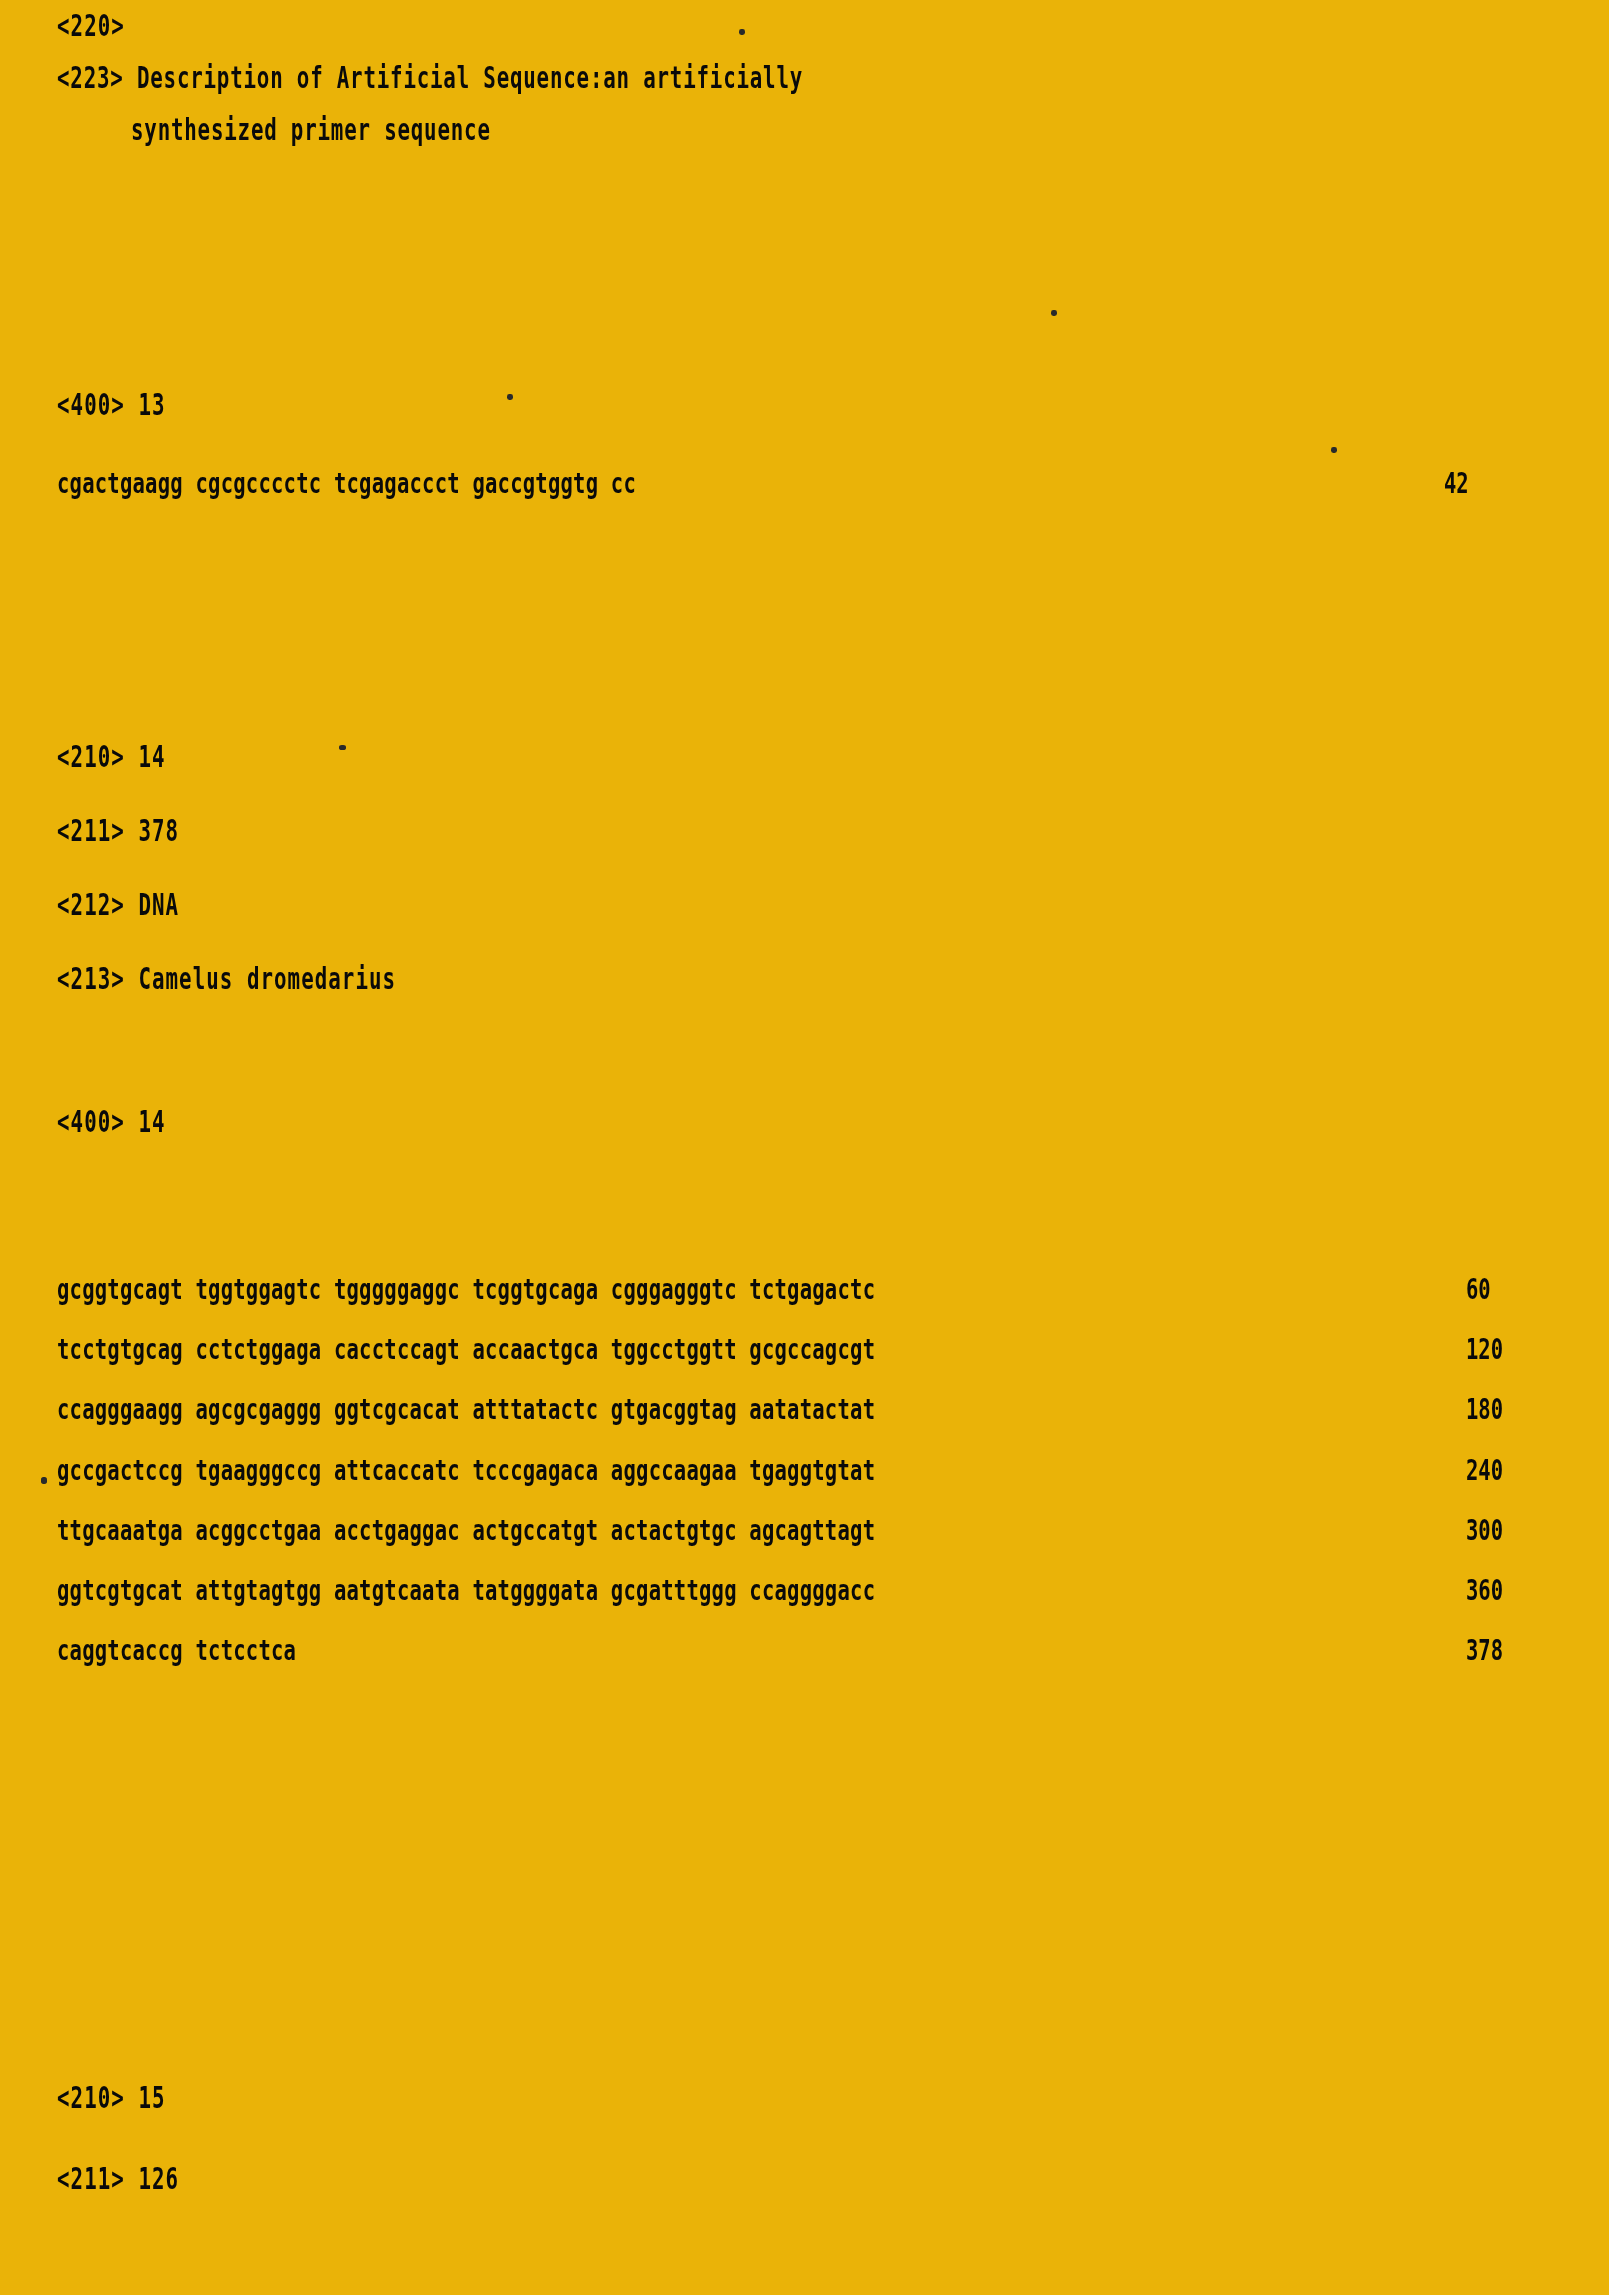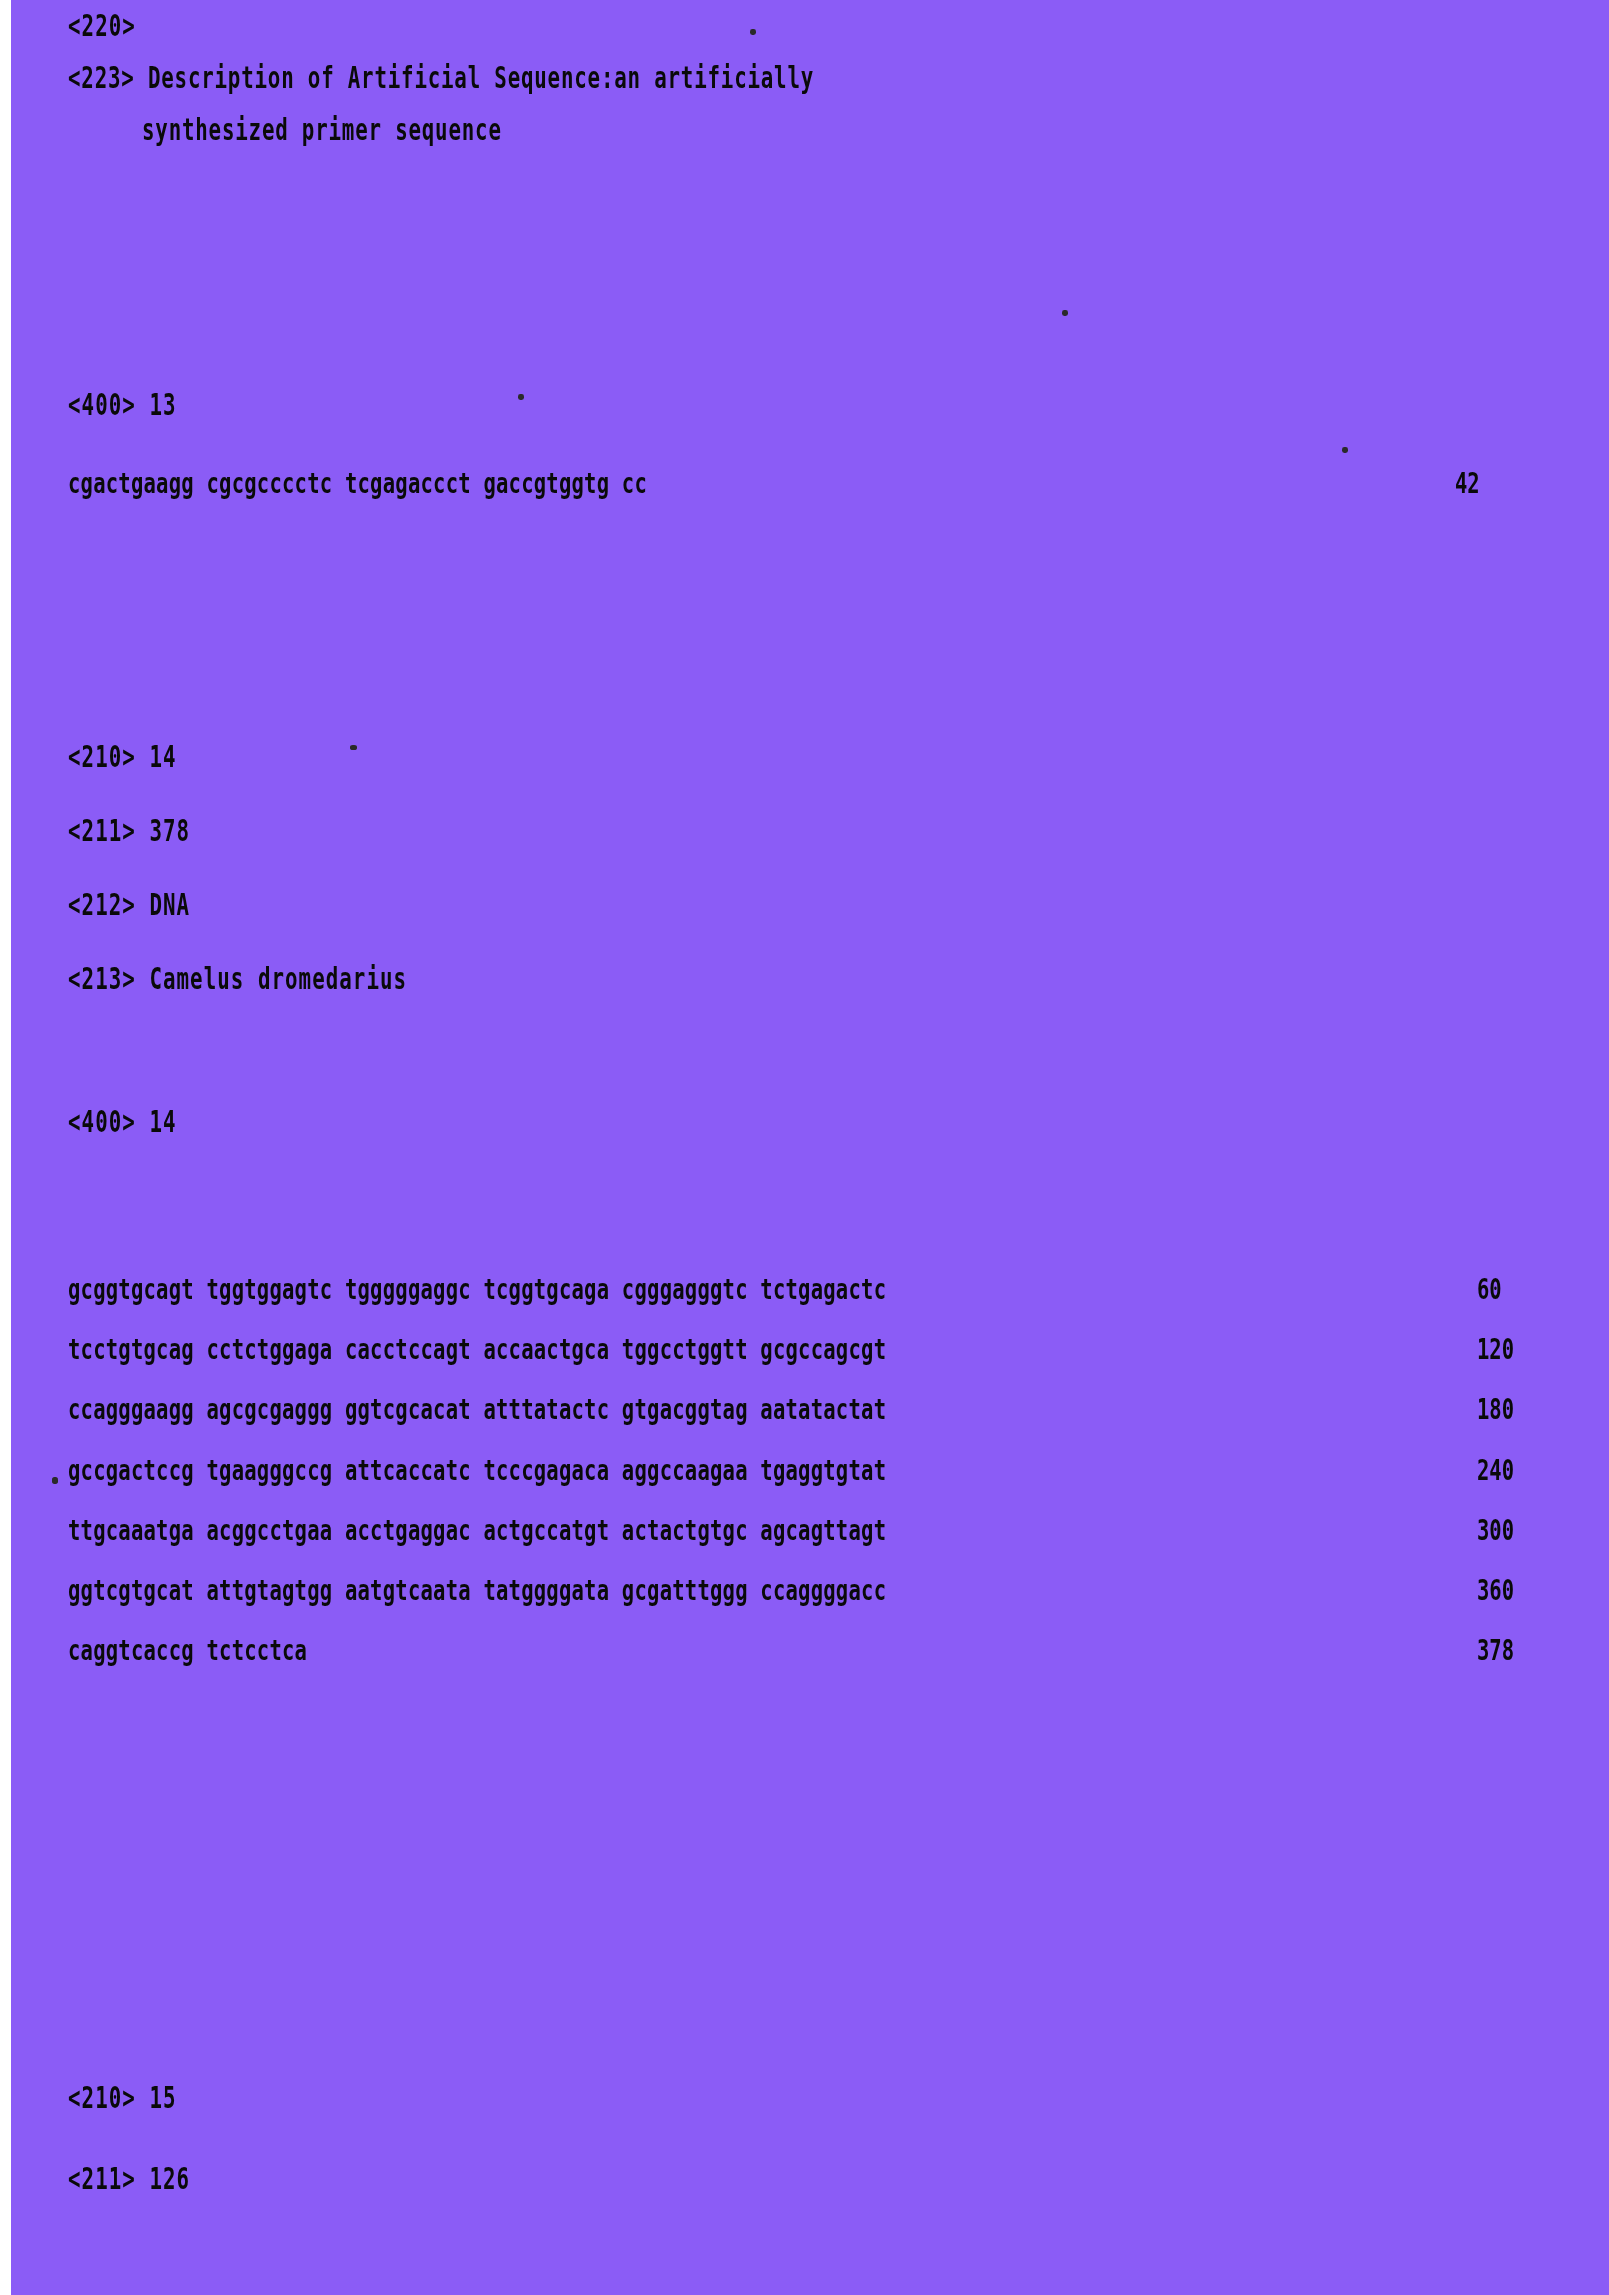--- a/index.html
+++ b/index.html
@@ -13,22 +13,21 @@
     height: 2295px;
     position: relative;
     overflow: hidden;
     font-family: "DejaVu Serif", "Liberation Serif", serif;
     color: #000000;
   }
 
   .page {
     position: absolute;
     inset: 0;
-    background: #8b5cf6;
-    margin-left: 11px;
+    background: #eab308;
   }
 
   
   .ln {
     position: absolute;
     white-space: pre;
     font-family: "DejaVu Sans Mono", "Liberation Mono", monospace;
     font-weight: 700;
     color: #0a0a0a;
     letter-spacing: 0px;

